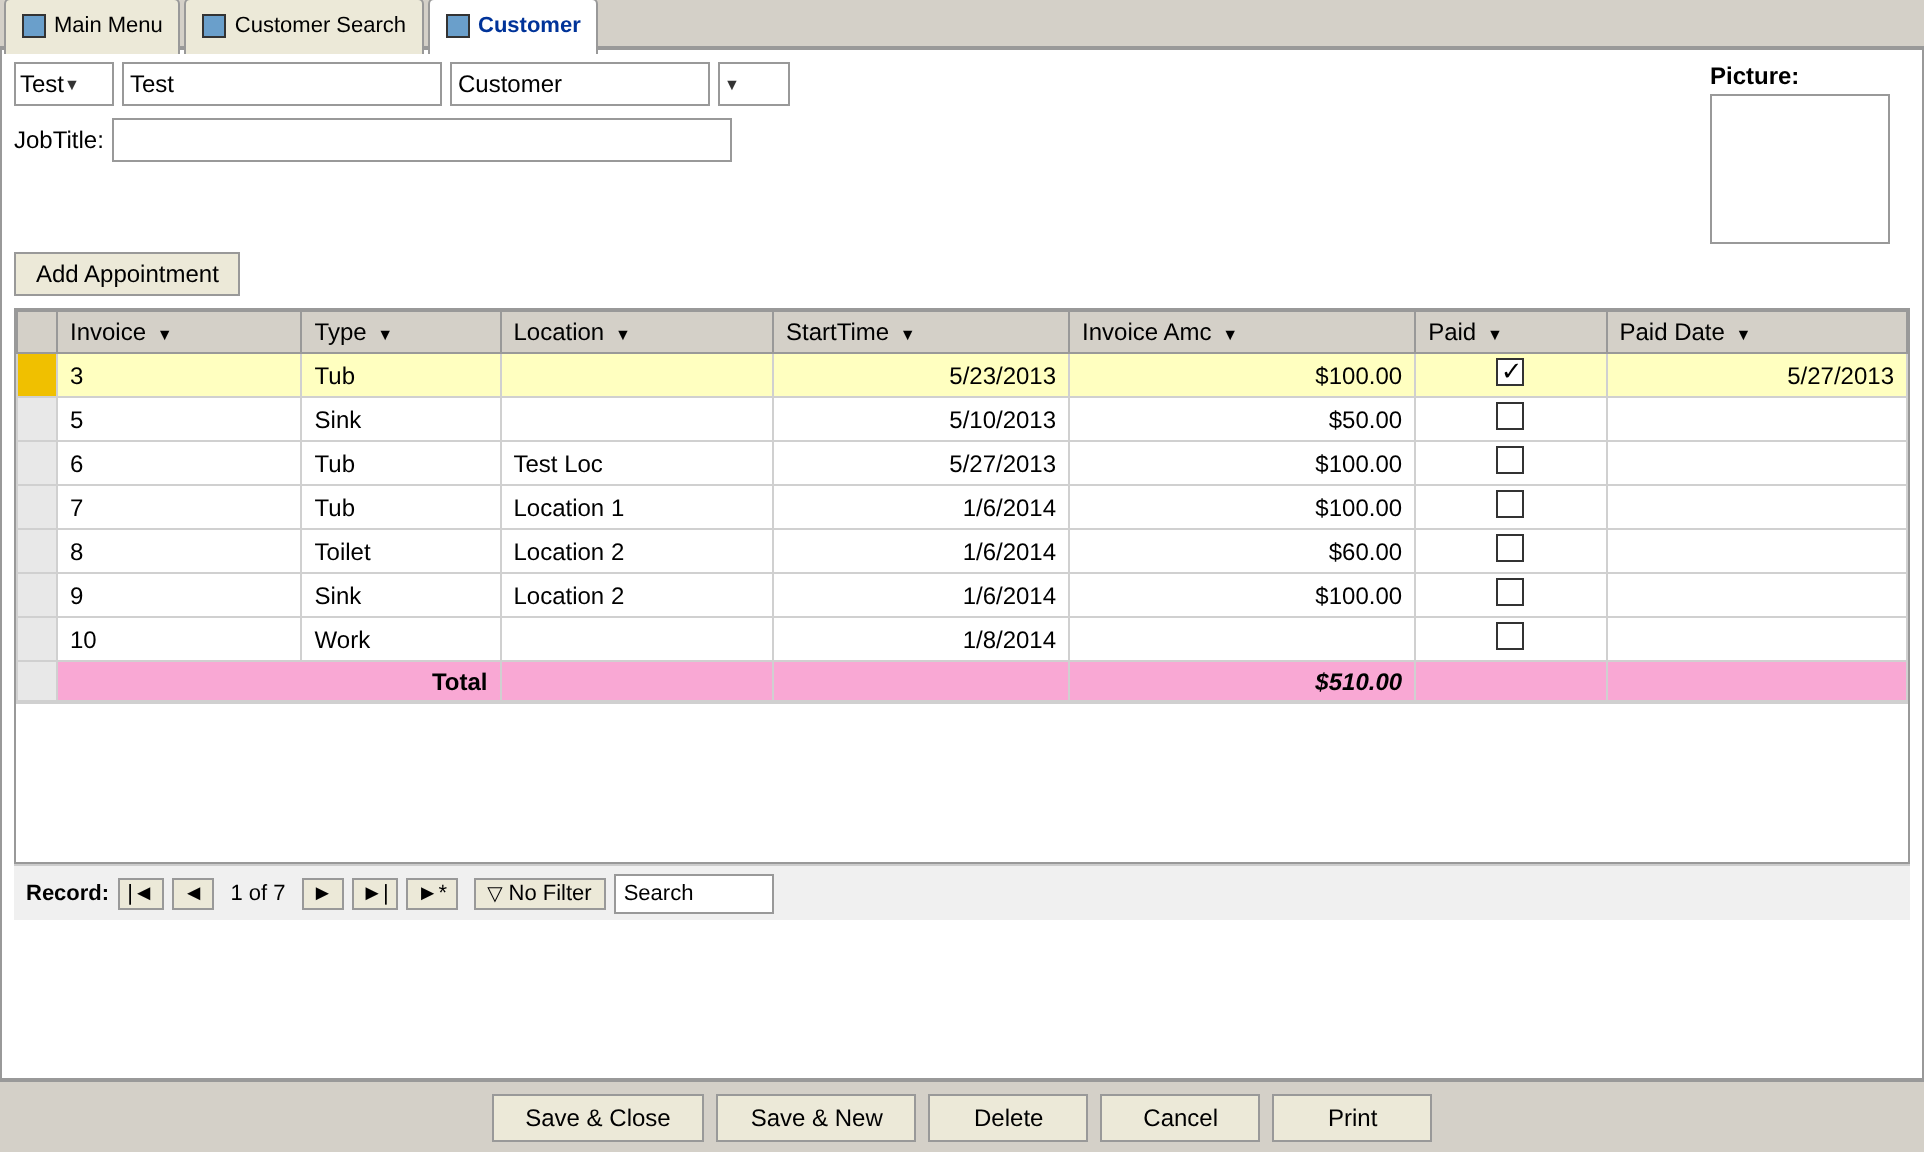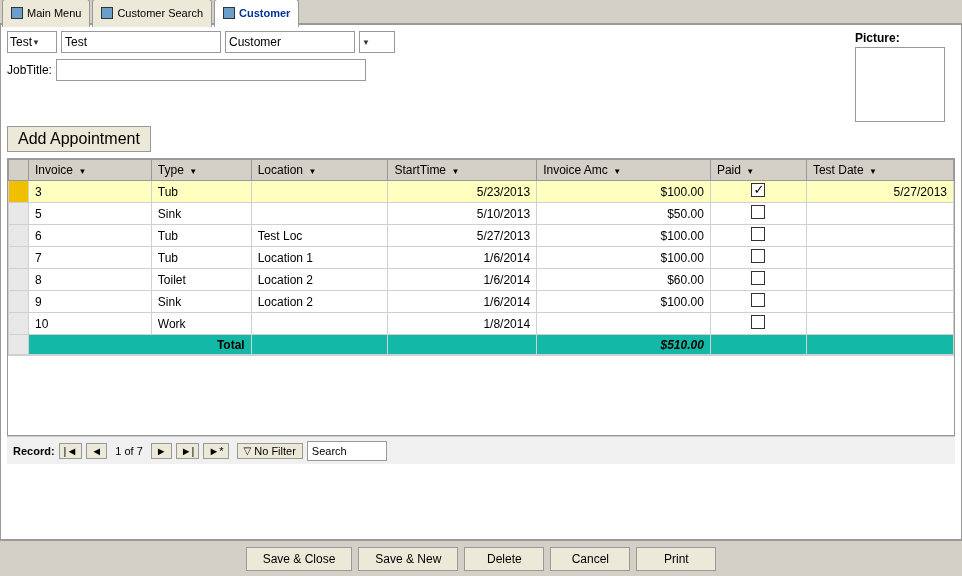--- a/index.html
+++ b/index.html
@@ -130,21 +130,21 @@
       z-index: 1;
     }
 
     
     .add-appointment-btn {
       display: inline-block;
       padding: 3px 10px;
       border: 1px solid #999;
       background: #ece9d8;
       cursor: pointer;
-      font-size: 16px;
+      font-size: 12px;
       margin-bottom: 6px;
     }
 
     
     .data-table {
       width: 100%;
       border-collapse: collapse;
       font-size: 12px;
     }
     .data-table th {
@@ -166,21 +166,21 @@
       height: 20px;
       white-space: nowrap;
     }
     .data-table tr.selected td {
       background: #ffffc0;
     }
     .data-table tr:not(.selected):not(.total-row) td {
       background: white;
     }
     .data-table .total-row td {
-      background: #14b8a6;
+      background: #f9a8d4;
       font-weight: bold;
     }
     .row-selector {
       width: 20px;
       text-align: center;
       background: #e8e8e8 !important;
     }
     .row-selector.selected-row {
       background: #f0c000 !important;
     }
@@ -345,21 +345,21 @@
           </th>
           <th>
             <span>Invoice Amc</span>
             <span class="sort-arrow">▼</span>
           </th>
           <th>
             <span>Paid</span>
             <span class="sort-arrow">▼</span>
           </th>
           <th>
-            <span>Test Date</span>
+            <span>Paid Date</span>
             <span class="sort-arrow">▼</span>
           </th>
         </tr>
       </thead>
       <tbody id="table-body">
 
       <tr class="selected">
             <td class="row-selector selected-row"></td>
             <td>3</td>
             <td>Tub</td>

